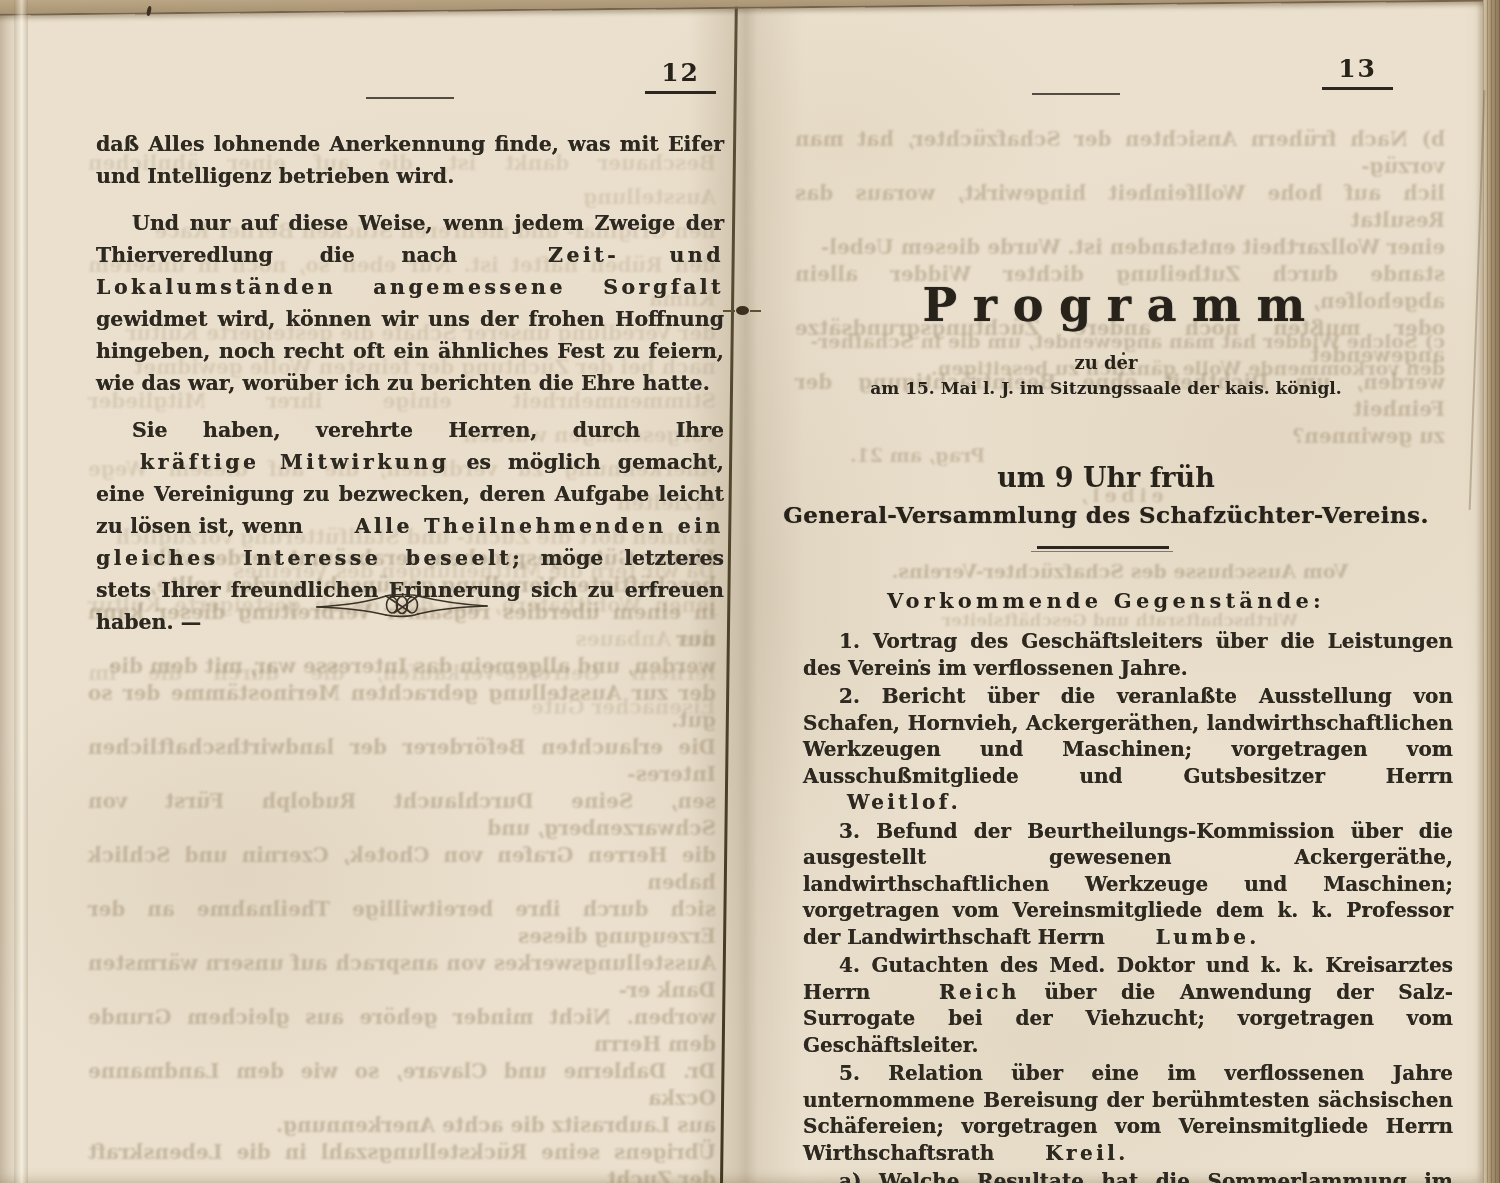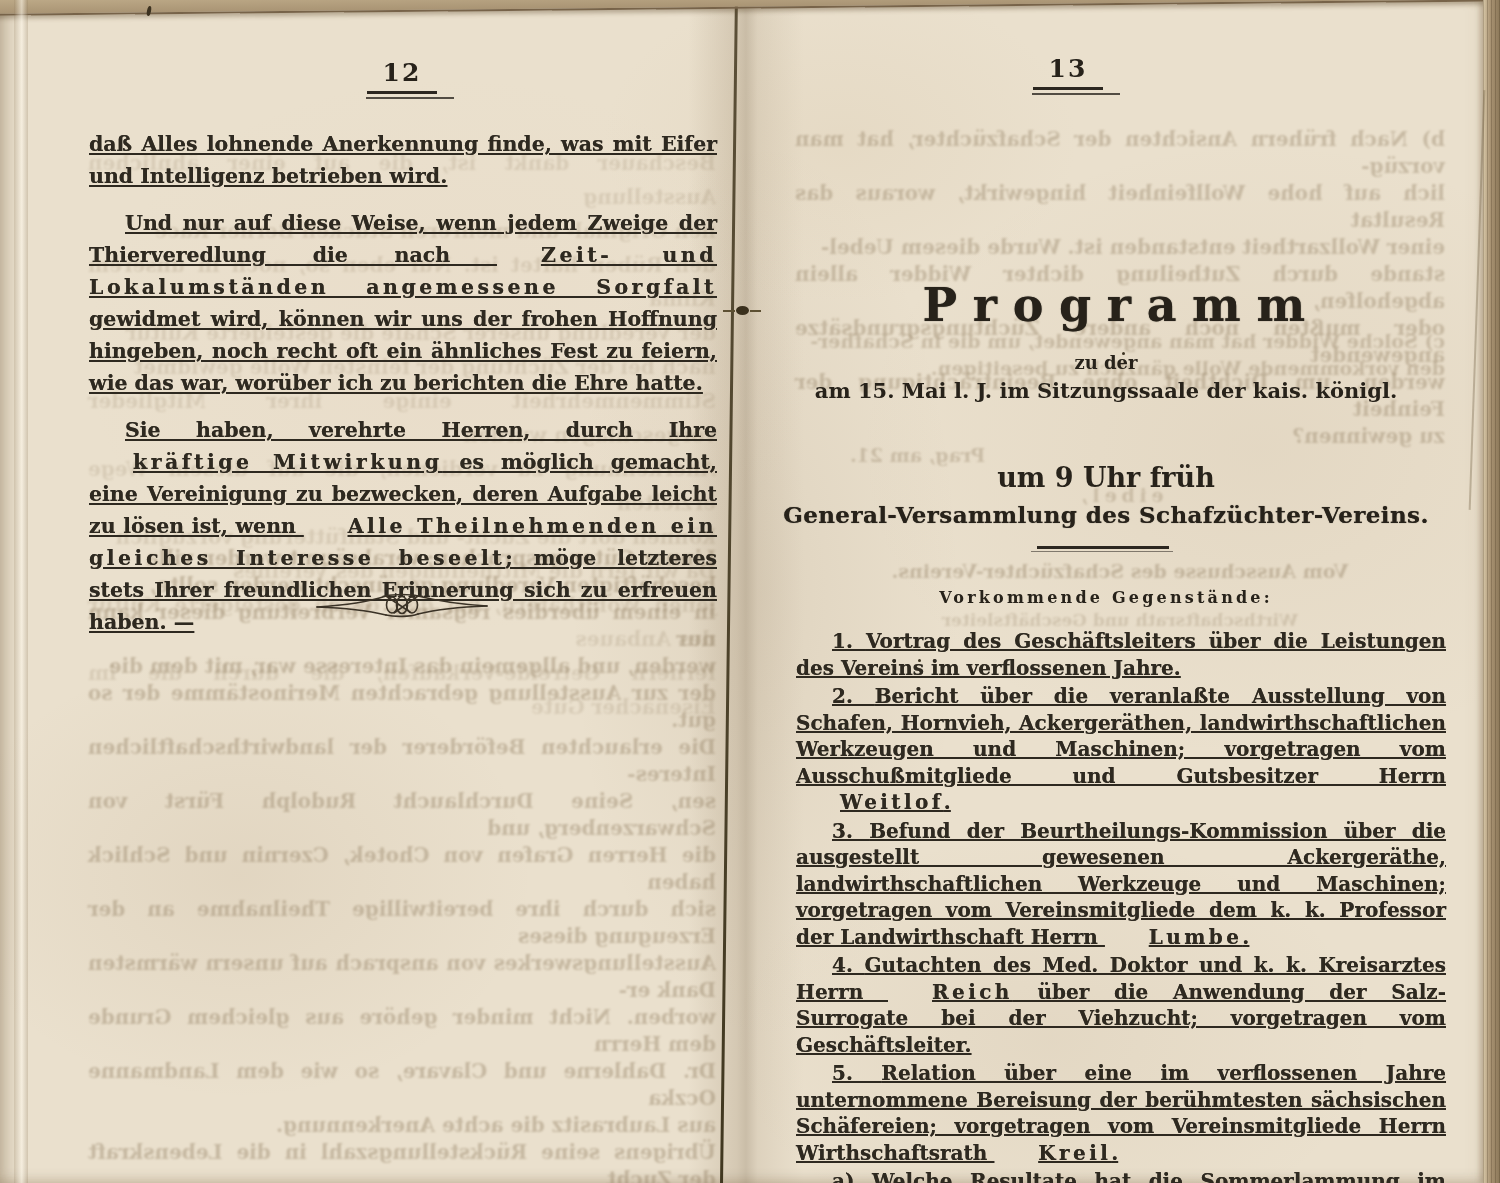--- a/index.html
+++ b/index.html
@@ -70,47 +70,47 @@
   .speck{position:absolute;background:#3c3категория220;background:#3c3220;border-radius:50%;}
   .sp1{left:147px;top:6px;width:4px;height:10px;transform:rotate(12deg);}
   .sp2{left:1122px;top:352px;width:3px;height:3px;}
   .sp3{left:918px;top:659px;width:3px;height:3px;}
 
   
   .page{position:absolute;top:0;height:1183px;color:#2e2920;}
   .page-left{left:88px;width:628px;}
   .page-right{left:795px;width:650px;}
 
-  .pagenum{position:absolute;width:100%;text-align:center;font-weight:700;font-size:25px;letter-spacing:2px;color:#27221a;}
+  .pagenum{position:absolute;width:100%;text-align:right;font-weight:700;font-size:25px;letter-spacing:2px;color:#27221a;}
   .pagenum .n{display:inline-block;padding:0 16px 4px;border-bottom:3px solid #2c2720;}
   .pagenum::after{content:"";display:block;width:88px;height:1.5px;background:rgba(44,39,32,.8);margin:3px auto 0;transform:translateX(8px);}
   #pn12{top:58px;}
   #pn13{top:54px;transform:translateX(-52px);}
 
-  .body-text{position:absolute;left:1px;width:100%;font-size:20.5px;line-height:32px;font-weight:700;text-align:justify;color:#2e2920;text-shadow:0 0 .5px rgba(46,41,32,.75);text-decoration:underline;}
+  .body-text{position:absolute;left:8px;width:100%;font-size:20.5px;line-height:32px;font-weight:700;text-align:justify;color:#2e2920;text-shadow:0 0 .5px rgba(46,41,32,.75);}
   #p12-body{top:128px;}
   .para{margin:0 0 15px 0;}
   .para.ind{text-indent:36px;}
   .sperr{letter-spacing:.17em;margin-left:44px;}
 
   .ornament{position:absolute;top:586px;left:0;width:100%;text-align:center;}
   .ornament svg{display:inline-block;}
 
   
   .ctr{position:absolute;left:0;width:100%;text-align:center;transform:translateX(-14px);color:#27221a;}
   #prog-title{top:278px;font-size:46px;font-weight:700;letter-spacing:.34em;padding-left:.34em;text-shadow:0 0 1px rgba(39,34,26,.8);}
   #prog-zu{top:352px;font-size:18px;font-weight:700;}
-  #prog-l1{top:378px;font-size:21px;font-weight:700;}
+  #prog-l1{top:378px;font-size:17px;font-weight:700;}
   #prog-l2{top:407px;font-size:21px;font-weight:700;}
   #prog-l3{top:462px;font-size:27px;font-weight:700;}
   #prog-abz{top:474px;font-size:17.5px;font-weight:700;}
   #prog-gv{top:501px;font-size:23px;font-weight:700;letter-spacing:.4px;text-shadow:0 0 .8px rgba(39,34,26,.8);}
   .rule{position:absolute;top:546px;left:242px;width:132px;height:2.5px;background:#2c2720;}
   .rule::after{content:"";position:absolute;top:5px;left:-6px;width:142px;height:1px;background:rgba(44,39,32,.55);}
-  #agenda-head{top:588px;font-size:16px;font-weight:700;letter-spacing:.2em;}
+  #agenda-head{top:588px;font-size:21px;font-weight:700;letter-spacing:.2em;}
   #agenda{top:628px;font-size:20px;line-height:26.5px;}
   #agenda .para{margin:0 0 2px 0;}
   #agenda .sub{margin:2px 0 0 36px;padding-left:30px;text-indent:-30px;}
 
   
   .ghost{
     position:absolute;color:#8f7c5f;font-weight:700;
     transform:scaleX(-1);filter:blur(1.05px);
     text-align:justify;pointer-events:none;
   }

